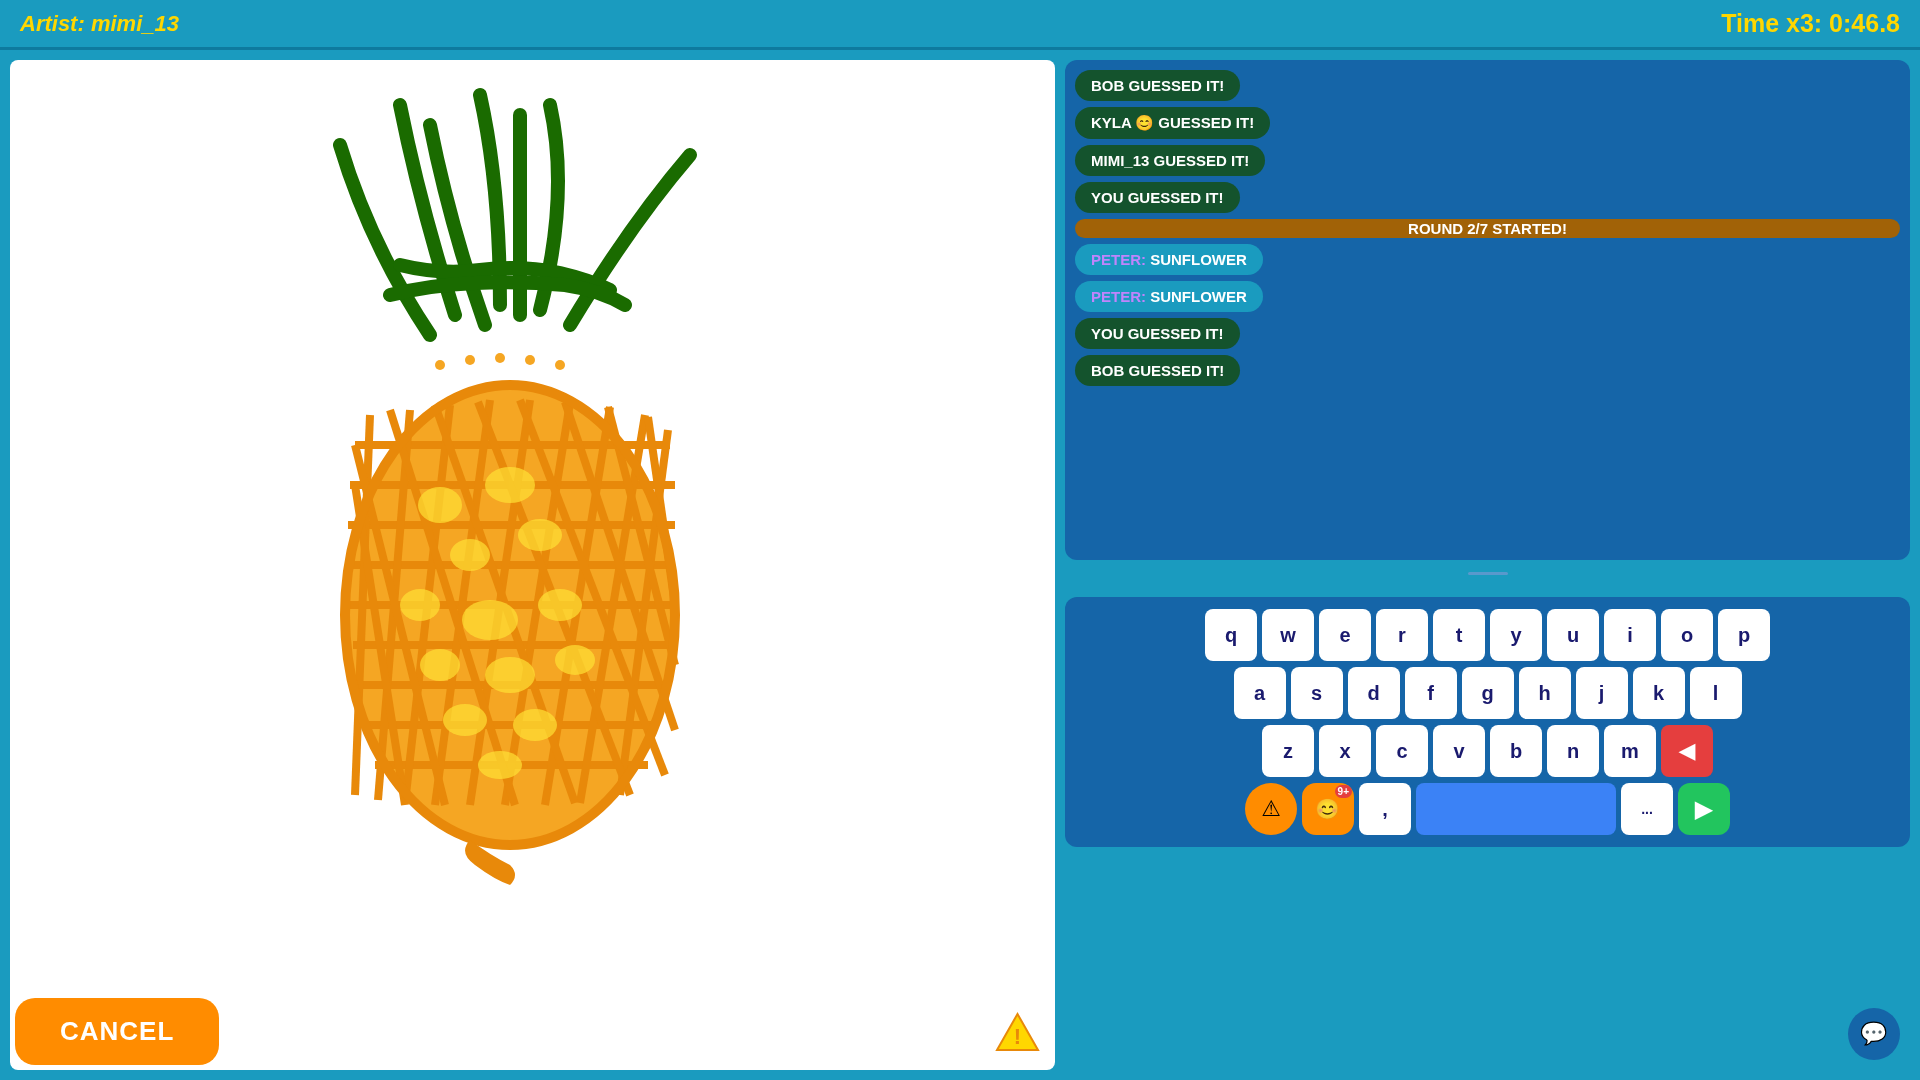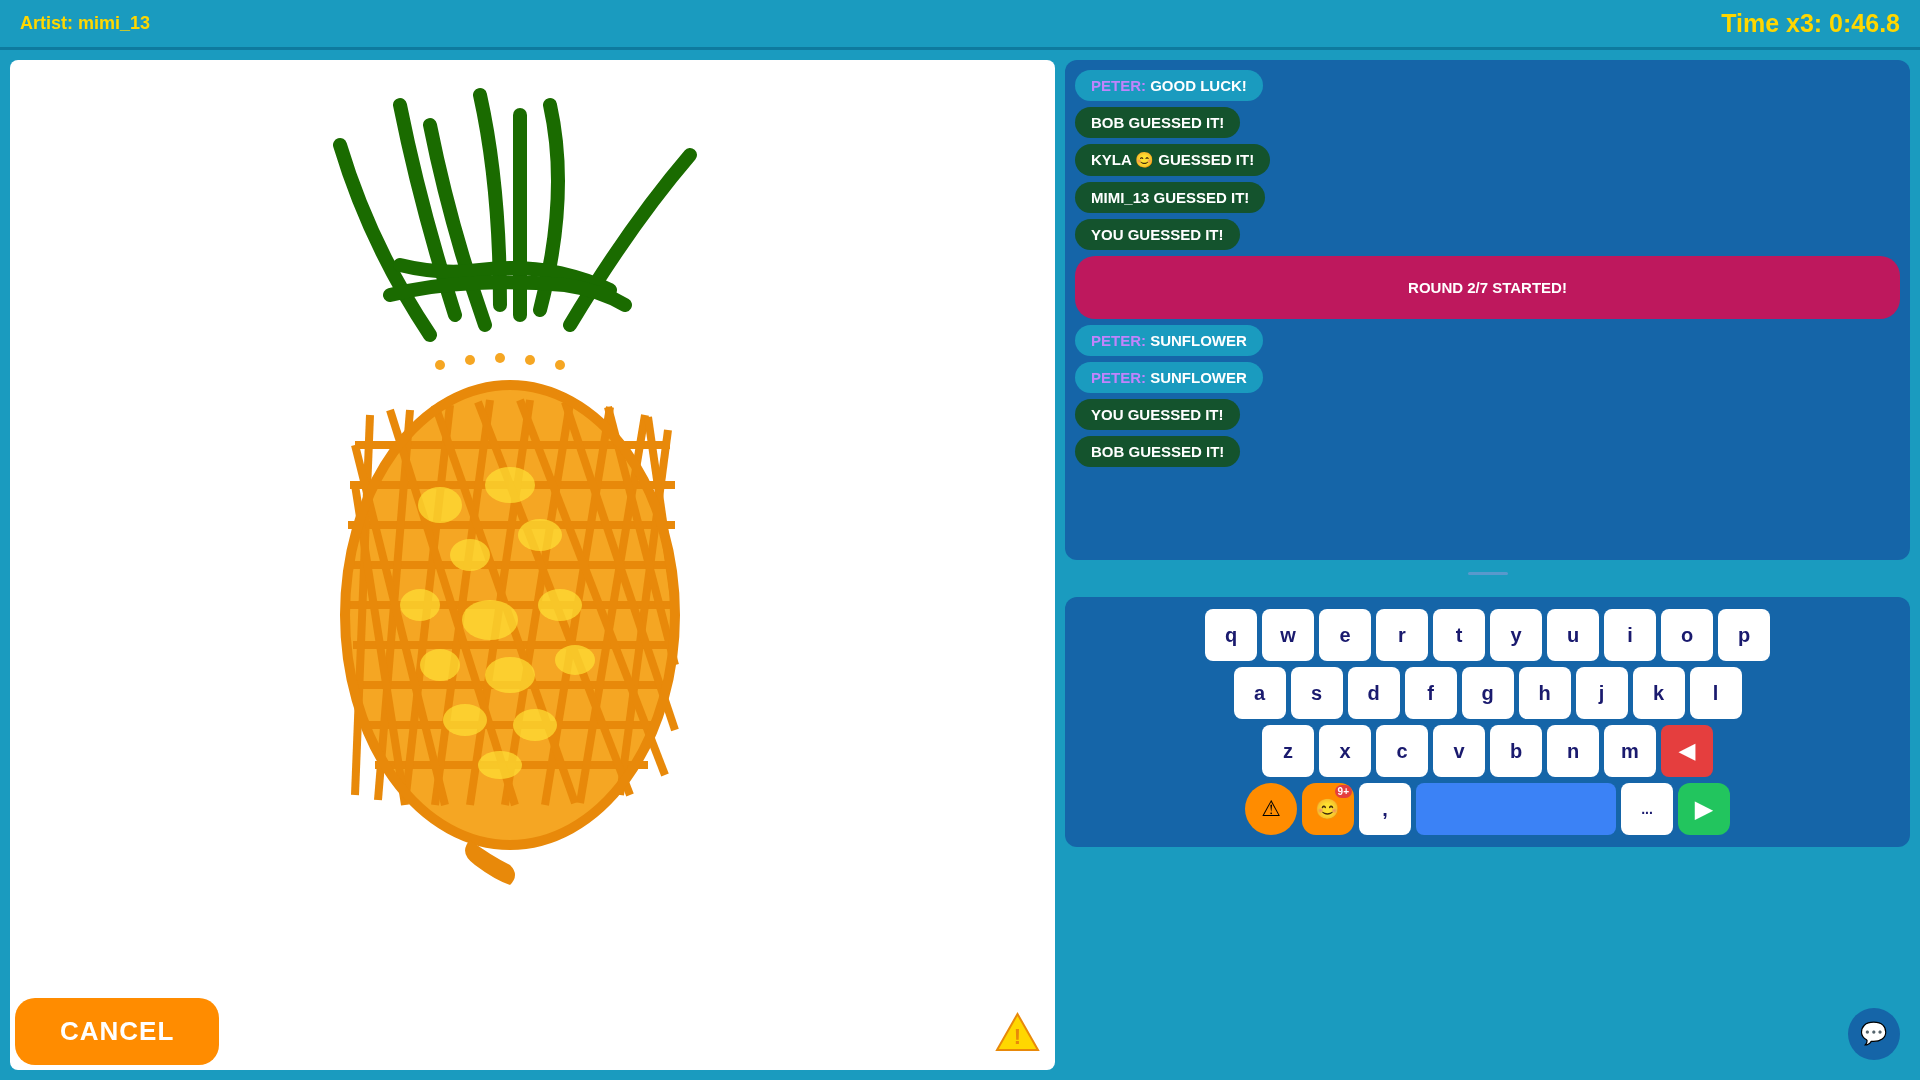--- a/index.html
+++ b/index.html
@@ -18,22 +18,23 @@
       height: 50px;
       background: #1a9bbf;
       display: flex;
       align-items: center;
       justify-content: space-between;
       padding: 0 20px;
       border-bottom: 3px solid #0e7a9e;
     }
     .artist-label {
       color: white;
-      font-size: 18px;
-      font-weight: 900;
+      font-size: 22px;
+      font-weight: 900;
+      font-style: italic;
     }
     .artist-label span {
       color: #ffd700;
     }
     .timer-label {
       color: white;
       font-size: 25px;
       font-weight: 900;
     }
     .timer-label span {
@@ -143,26 +144,26 @@
       color: white;
       font-weight: 900;
     }
 
     .msg-green {
       background: #14532d;
       color: white;
     }
 
     .msg-round {
-      background: #be185d;
+      background: #a16207;
       color: white;
       text-align: center;
       width: 100%;
       border-radius: 20px;
-      padding: 23px 16px;
+      padding: 1px 16px;
       font-size: 15px;
       font-weight: 900;
     }
 
     .divider-line {
       width: 40px;
       height: 3px;
       background: #5899cc;
       margin: 12px auto;
       border-radius: 2px;
@@ -450,26 +451,20 @@
           <text x="22.5" y="34" text-anchor="middle" font-size="22" font-weight="900" fill="#e8890a">!</text>
         </svg>
       </div>
     </div>
 
     <div class="chat-panel">
 
       <div class="chat-box">
         <div class="chat-messages">
 
-          <div>
-            <div class="msg-bubble msg-blue">
-              <span class="sender">PETER:</span>
-              <span class="content"> GOOD LUCK!</span>
-            </div>
-          </div>
 
           <div>
             <div class="msg-bubble msg-green">BOB GUESSED IT!</div>
           </div>
 
           <div>
             <div class="msg-bubble msg-green">KYLA 😊 GUESSED IT!</div>
           </div>
 
           <div>

